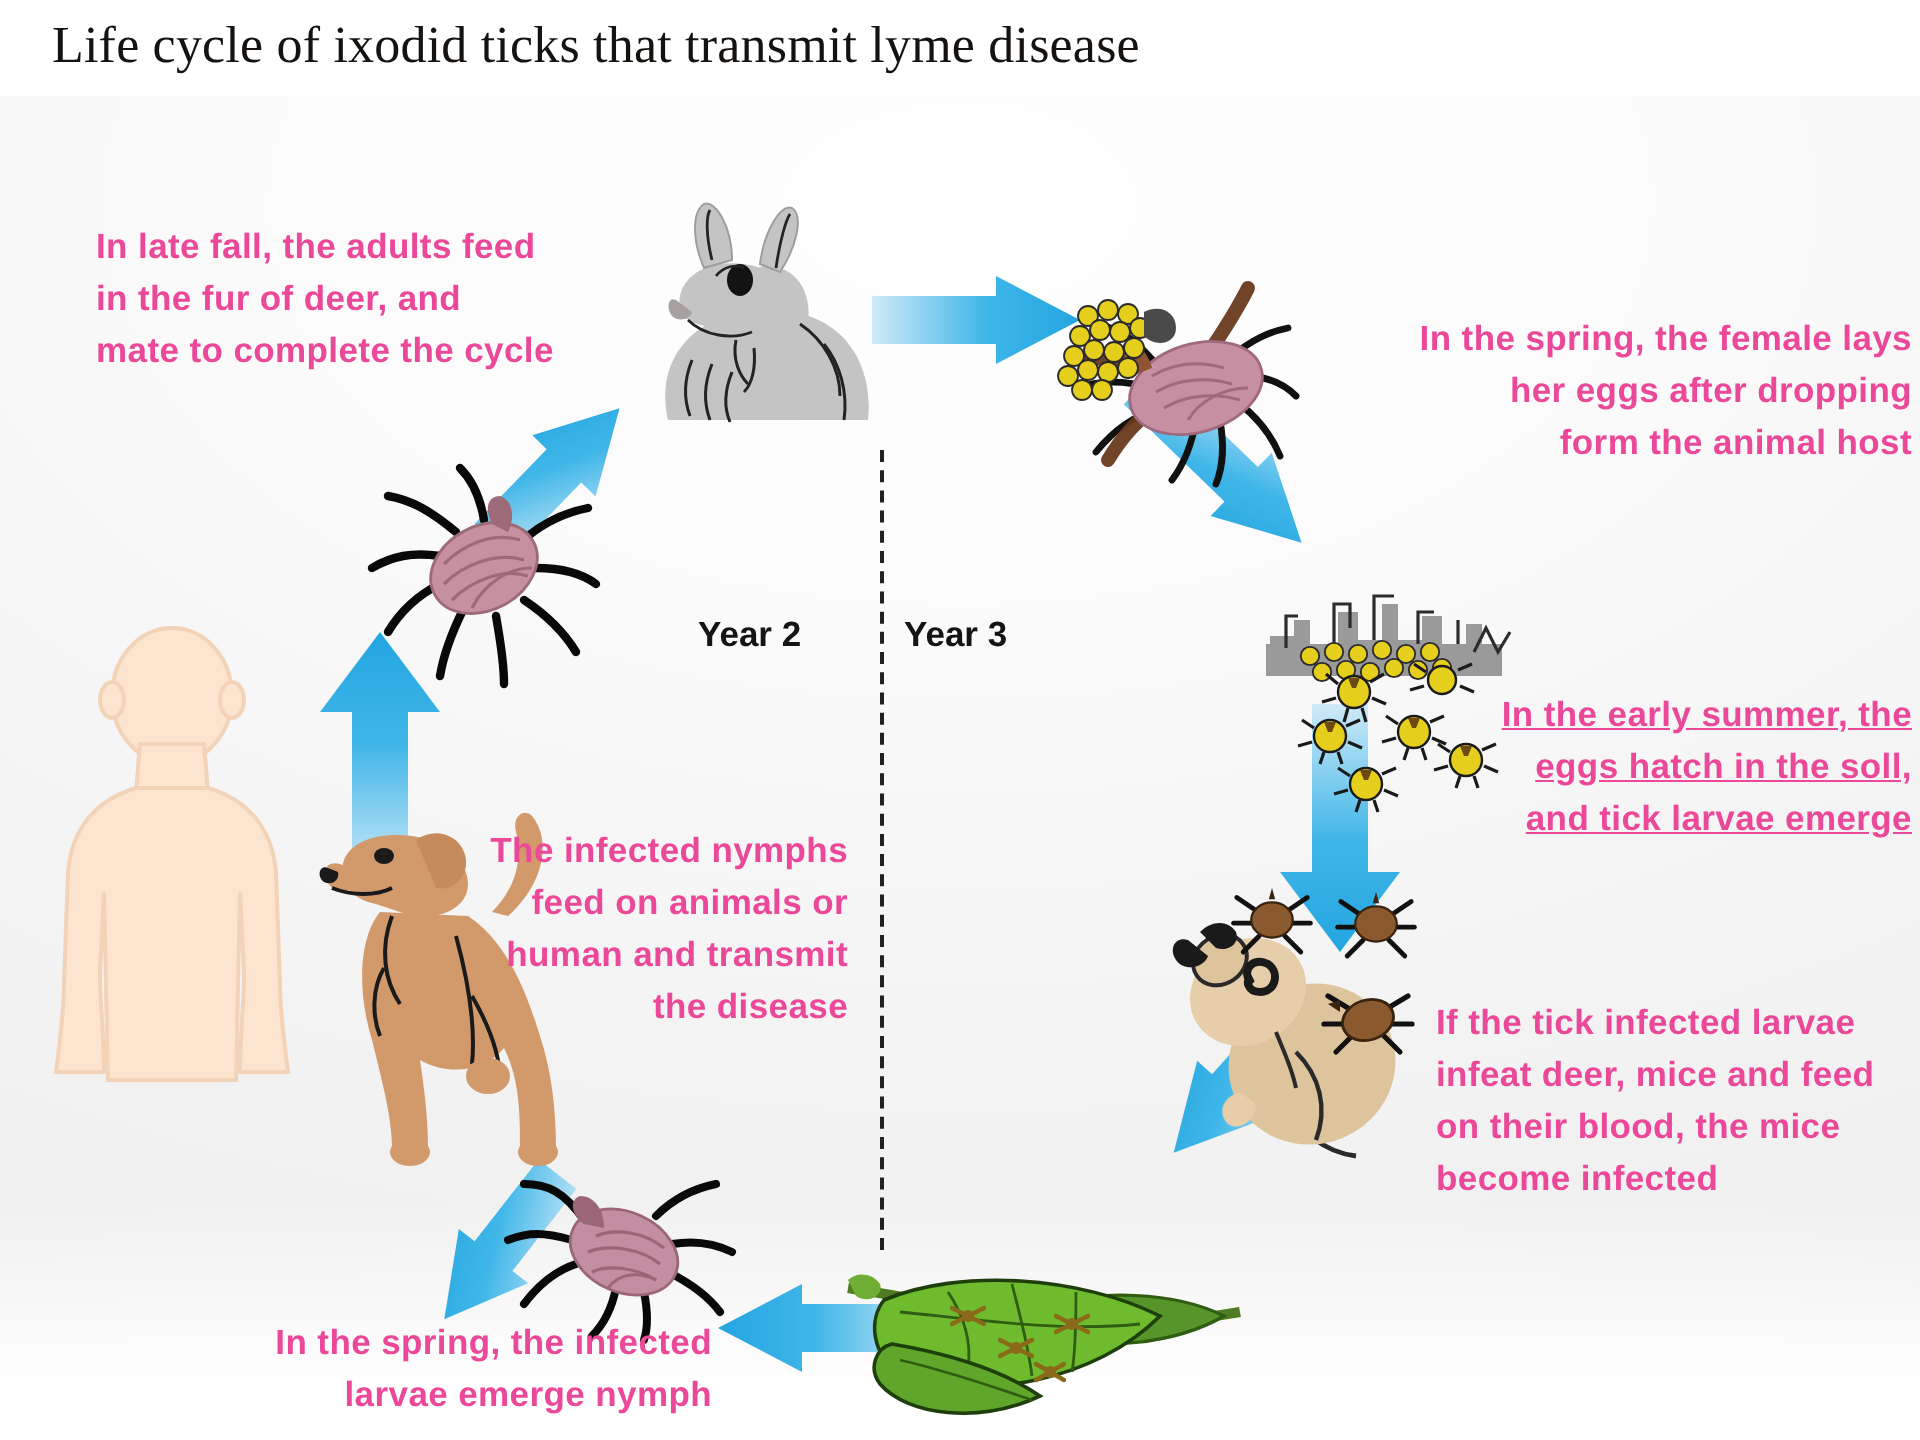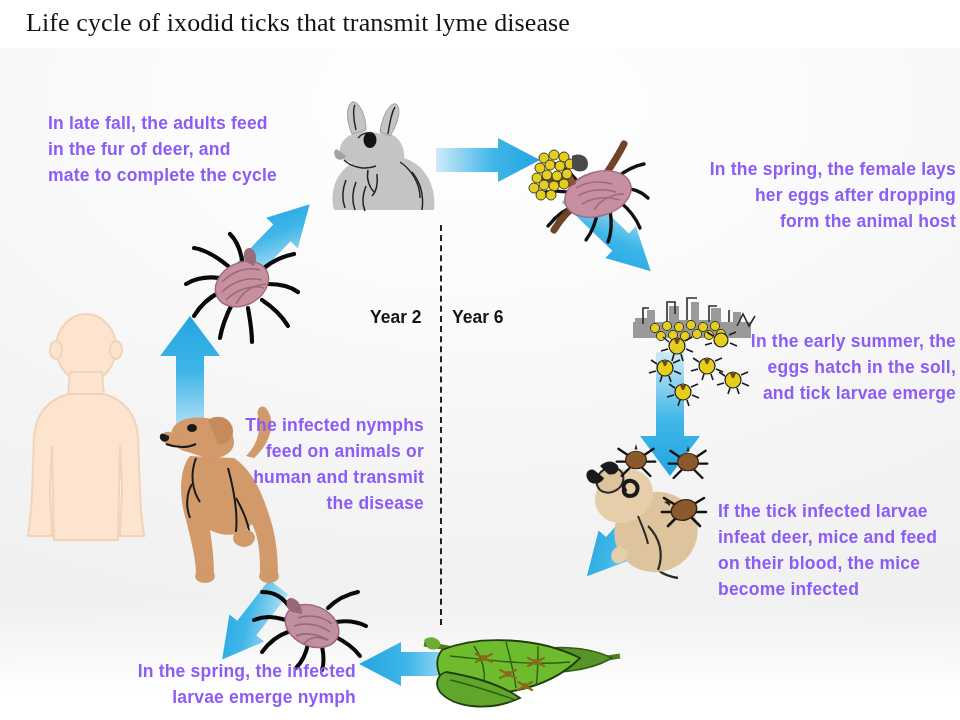--- a/index.html
+++ b/index.html
@@ -49,21 +49,21 @@
     background: linear-gradient(to bottom, rgba(255,255,255,0) 0%, #ffffff 78%);
   }
 
   
   .caption {
     position: absolute;
     font-family: "Liberation Sans Narrow", "Liberation Sans", "DejaVu Sans", sans-serif;
     font-weight: 700;
     font-size: 17.5px;
     line-height: 26px;
-    color: #8b5cf6;
+    color: #ec4899;
     letter-spacing: 0.2px;
     white-space: pre-line;
     z-index: 40;
   }
   .caption.left   { text-align: left; }
   .caption.right  { text-align: right; }
   .caption.center { text-align: right; }
 
   .year-label {
     position: absolute;
@@ -92,22 +92,22 @@
 <body>
 
 <div id="stage">
 
   <div id="header-band"></div>
   <div id="page-title">Life cycle of ixodid ticks that transmit lyme disease</div>
 
   <div id="canvas"></div>
 
   <div id="divider"></div>
-  <div class="year-label" style="left:370px; top:307px;">Year 2</div>
-  <div class="year-label" style="left:452px; top:307px;">Year 6</div>
+  <div class="year-label" style="left:349px; top:307px;">Year 2</div>
+  <div class="year-label" style="left:452px; top:307px;">Year 3</div>
 
   <div class="arrow" style="left:436px; top:138px;">
     <svg width="110" height="50" viewBox="0 0 110 50">
       <defs>
         <linearGradient id="ga1" x1="0" y1="0" x2="1" y2="0">
           <stop offset="0%" stop-color="#CFEAF8"></stop>
             <stop offset="55%" stop-color="#3FB6E8"></stop>
             <stop offset="100%" stop-color="#24A5E0"></stop>
         </linearGradient>
       </defs>
@@ -619,21 +619,21 @@
   </div>
 
   <div class="caption left" style="left:48px; top:110px; width:300px;">In late fall, the adults  feed
 in the fur of deer, and
 mate to complete the cycle</div>
 
   <div class="caption right" style="left:690px; top:156px; width:266px;">In the spring, the female lays
 her eggs after dropping
 form the animal host</div>
 
-  <div class="caption right" style="left:732px; top:328px; width:224px;">In the early summer, the
+  <div class="caption right" style="left:732px; top:344px; width:224px;text-decoration:underline;">In the early summer, the
 eggs hatch in the soll,
 and tick larvae emerge</div>
 
   <div class="caption left" style="left:718px; top:498px; width:240px;">If the tick infected larvae
 infeat deer, mice and feed
 on their blood, the mice
 become infected</div>
 
 
   <div class="caption center" style="left:66px; top:658px; width:290px;">In the spring, the infected

